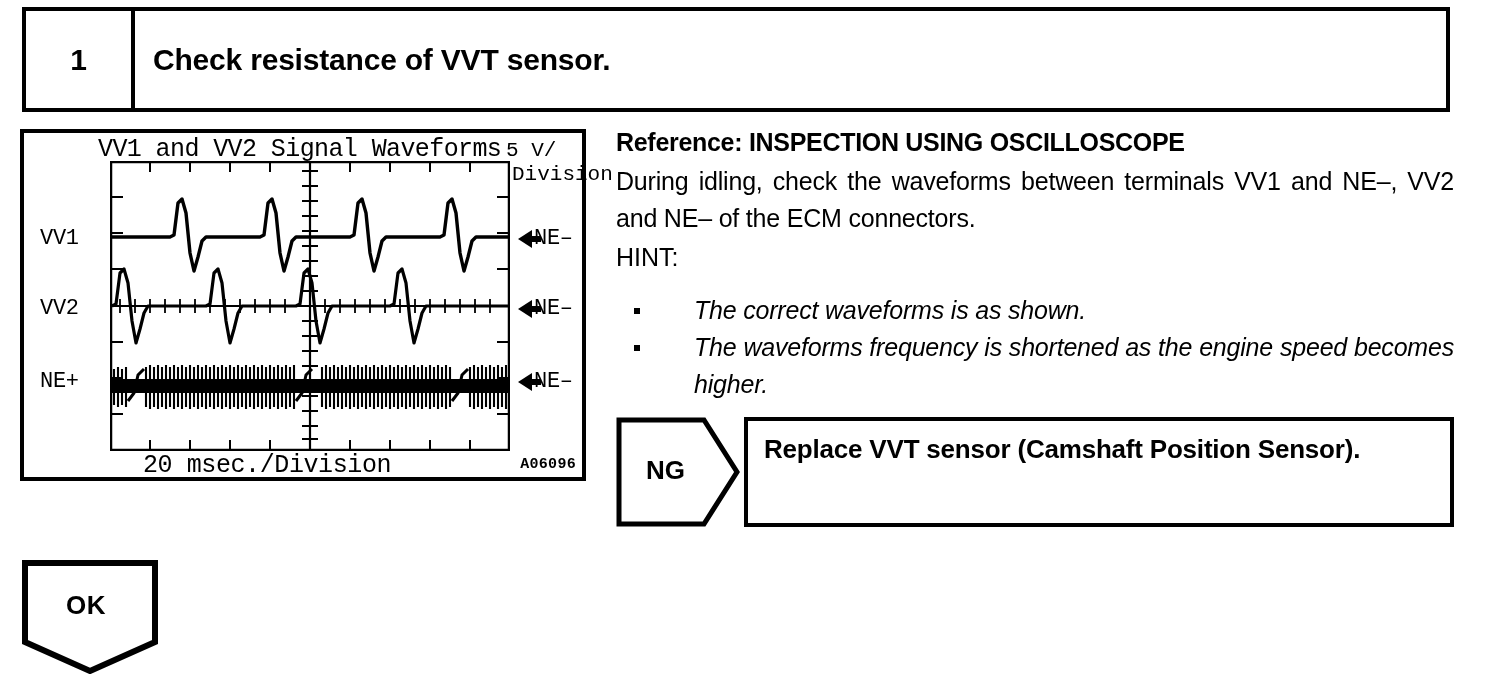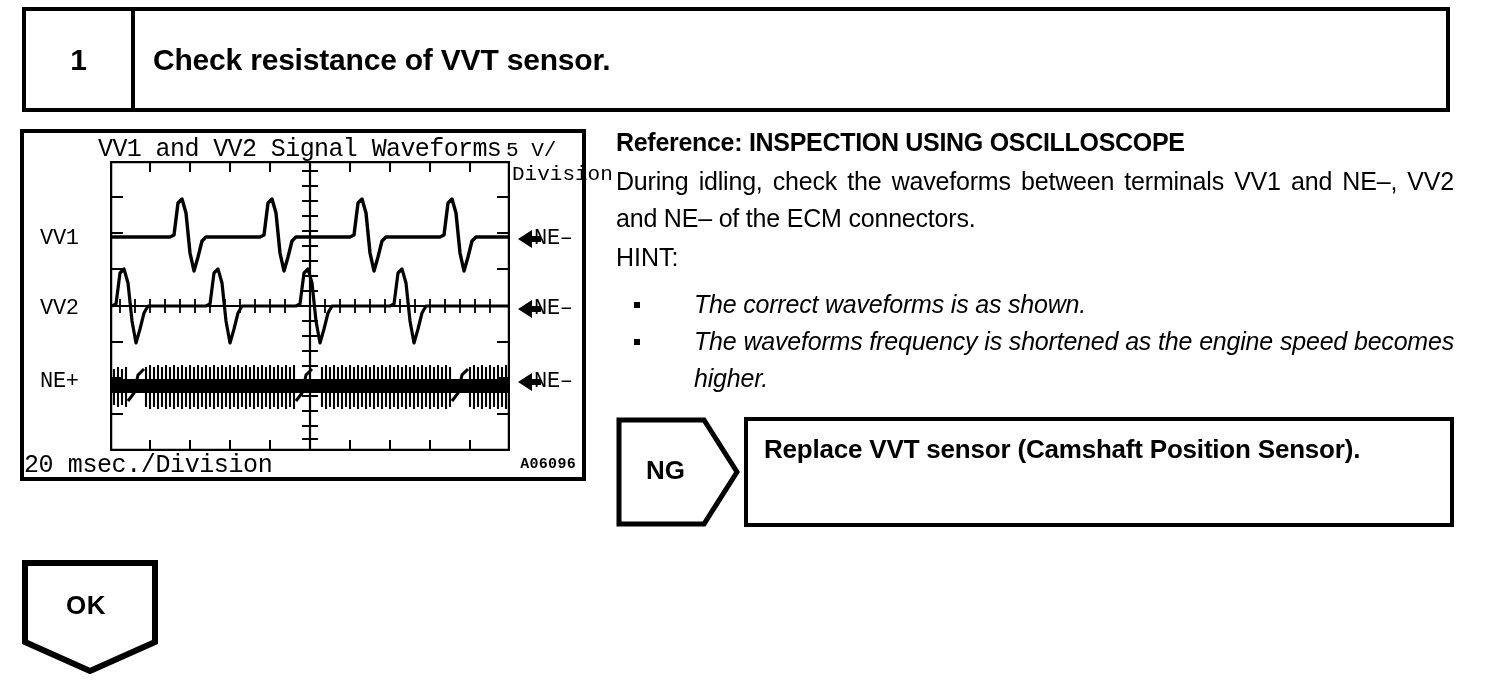--- a/index.html
+++ b/index.html
@@ -134,20 +134,21 @@
     left: 86px;
     top: 28px;
     width: 400px;
     height: 290px;
   }
   #xaxis-label {
     position: absolute;
     left: 0;
     top: 318px;
     width: 486px;
+    text-align: center;
     font-size: 25px;
     letter-spacing: -0.4px;
   }
   #figure-code {
     position: absolute;
     right: 6px;
     bottom: 4px;
     font-size: 15px;
     font-weight: bold;
     letter-spacing: 0.3px;
@@ -173,21 +174,21 @@
     line-height: 37px;
     letter-spacing: -0.2px;
   }
   #reference-body p.justify {
     text-align: justify;
     text-align-last: left;
   }
   #hint-label {
     font-size: 25px;
     line-height: 37px;
-    margin: 0 0 10px 0;
+    margin: 0 0 16px 0;
   }
   #hint-list {
     margin: 0;
     padding: 0;
     list-style: none;
     font-style: italic;
   }
   #hint-list li {
     position: relative;
     padding-left: 78px;

